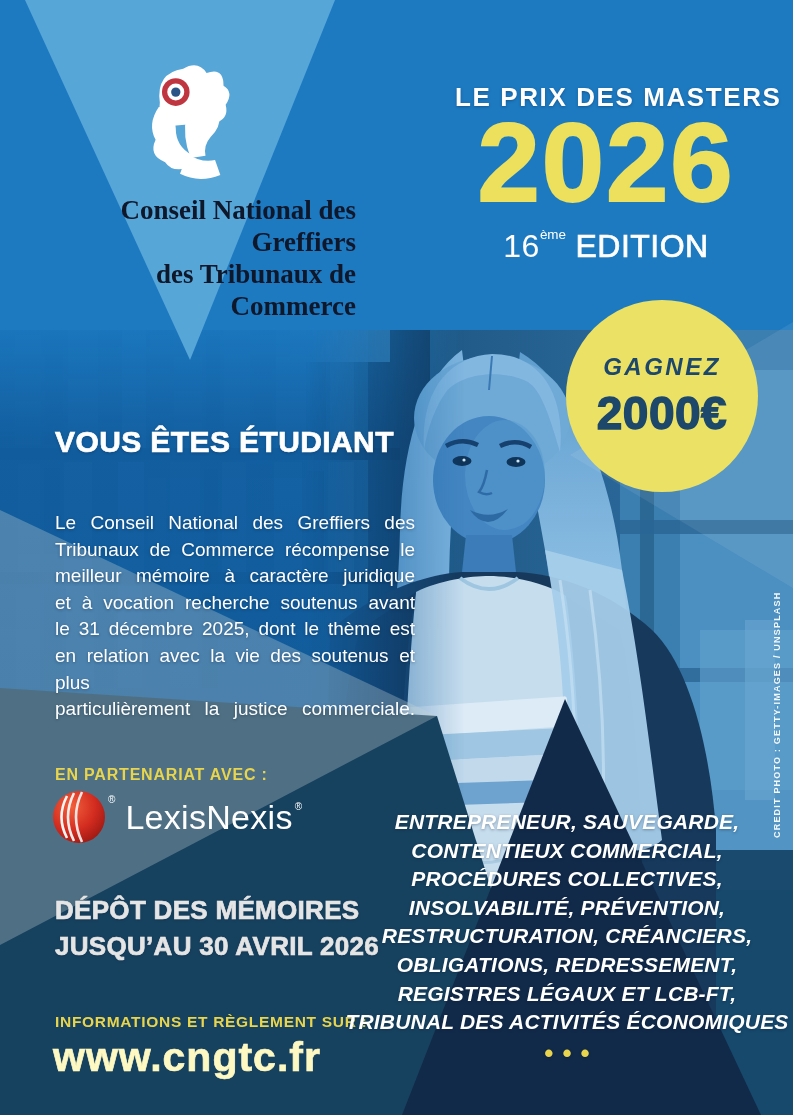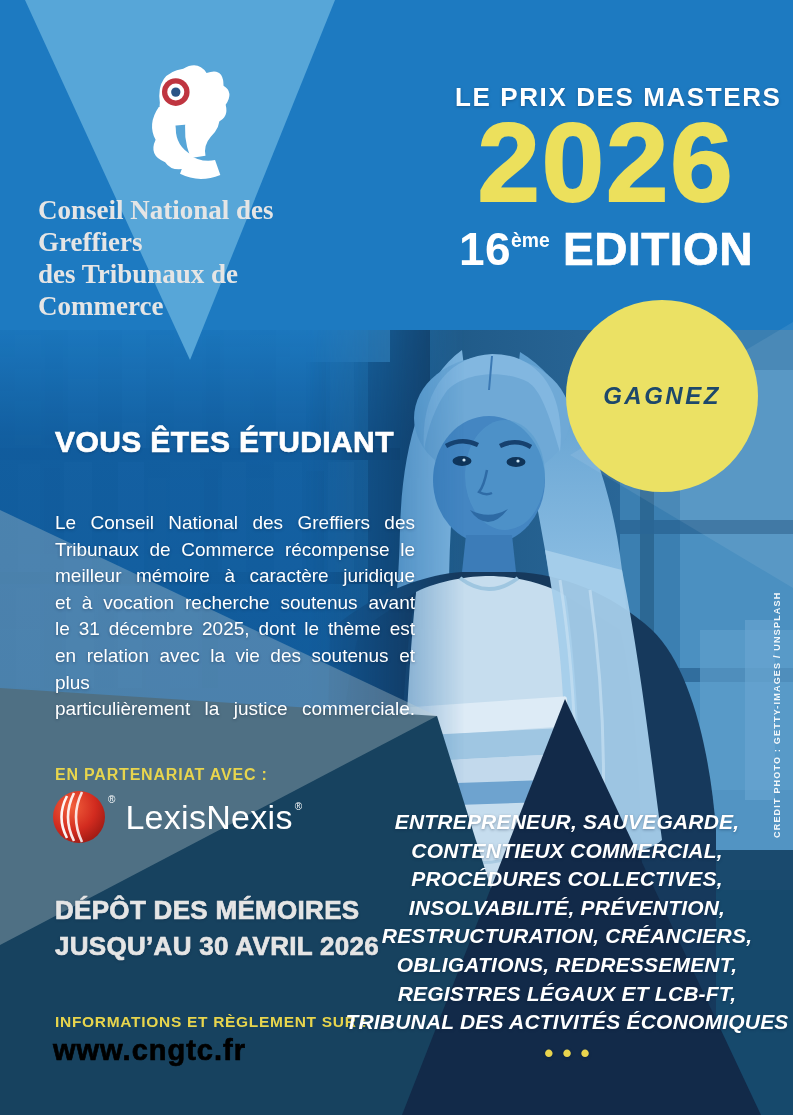--- a/index.html
+++ b/index.html
@@ -21,48 +21,48 @@
   }
   .tri-right-faint{background:rgba(255,255,255,.08);clip-path:polygon(570px 455px,793px 322px,793px 588px);}
   .navy-bl{background:#17425f;clip-path:polygon(0 688px,437px 716px,562px 1115px,0 1115px);}
   .tri-pale{background:rgba(199,212,212,.32);clip-path:polygon(0 510px,437px 716px,0 945px);}
   .tri-center{background:#122a49;clip-path:polygon(565px 699px,402px 1115px,761px 1115px);}
   .tri-light{background:#57a6d8;clip-path:polygon(25px 0,335px 0,190px 360px);width:360px;height:361px;top:0;left:0;}
   
   .xb{-webkit-text-stroke:.7px currentColor;}
   .sh{text-shadow:0 1px 3px rgba(0,25,55,.35);}
   
-  .logo-block{left:38px;top:60px;width:318px;text-align:left;color:#e5e5e5;}
+  .logo-block{left:38px;top:60px;width:318px;text-align:right;color:#0f172a;}
   .logo-block svg{display:block;margin:0 auto 4px auto;}
   .org-name{font-family:"Liberation Serif",serif;font-weight:700;font-size:27px;line-height:32px;}
   
   .masters{right:36px;top:82px;width:302px;text-align:center;color:#fff;}
   .m-kicker{font-size:26px;font-weight:700;letter-spacing:1.6px;white-space:nowrap;}
   .m-year{font-size:112px;line-height:100px;font-weight:700;color:#ece05c;letter-spacing:2px;-webkit-text-stroke:2px #ece05c;}
-  .m-edition{font-size:46px;font-weight:700;letter-spacing:.5px;line-height:56px;}
+  .m-edition{font-size:32px;font-weight:400;letter-spacing:.5px;line-height:44px;}
   .m-edition sup{font-size:.42em;vertical-align:18px;letter-spacing:0;}
   
   .badge{left:566px;top:300px;width:192px;height:192px;border-radius:50%;background:#ebe164;
     display:flex;flex-direction:column;align-items:center;justify-content:center;gap:5px;color:#1d486b;}
   .badge .g1{font-size:24px;font-weight:700;font-style:italic;letter-spacing:2.5px;}
   .badge .g2{font-size:46px;font-weight:700;letter-spacing:.5px;-webkit-text-stroke:1.4px #1d486b;}
   
   .heading{left:55px;top:422px;color:#fff;font-size:30px;font-weight:700;line-height:40px;letter-spacing:.4px;}
   .para{left:55px;top:510px;width:360px;color:#fff;font-size:19px;line-height:26.6px;}
   .para div{text-align:justify;text-align-last:justify;}
   
   .p-label{left:55px;top:766px;color:#e8d54d;font-size:16px;font-weight:700;letter-spacing:.8px;}
   .lexis{left:52px;top:790px;display:flex;align-items:center;color:#fff;}
   .lexis .word{font-size:34px;font-weight:400;letter-spacing:.3px;margin-left:10px;}
   .lexis .reg{font-size:10px;vertical-align:top;position:relative;top:-11px;margin-left:2px;}
   .lexis .reg1{font-size:10px;position:relative;top:-18px;margin-left:2px;}
   
   .depot{left:55px;top:892px;color:#e5e5e5;font-size:26px;font-weight:700;line-height:36px;letter-spacing:.3px;}
   .i-label{left:55px;top:1013px;color:#e8d54d;font-size:15.5px;font-weight:700;letter-spacing:.7px;}
-  .url{left:53px;top:1034px;color:#000000;font-size:29px;font-weight:700;letter-spacing:1px;cursor:pointer;}
+  .url{left:53px;top:1034px;color:#fef9c3;font-size:41px;font-weight:700;letter-spacing:1px;cursor:pointer;}
   
   .keywords{left:340px;top:808px;width:454px;text-align:center;color:#fff;
     font-size:21px;font-weight:700;font-style:italic;line-height:28.6px;letter-spacing:.2px;}
   .dots{text-align:center;color:#e9d44e;font-size:26px;letter-spacing:9px;margin-top:2px;font-style:normal;text-indent:9px;}
   
   .credit{right:11px;top:628px;height:210px;color:rgba(255,255,255,.92);
     font-size:9px;font-weight:700;letter-spacing:1.2px;
     writing-mode:vertical-rl;transform:rotate(180deg);white-space:nowrap;}
 </style>
 </head>
@@ -206,20 +206,21 @@
   </div>
 
   <div class="abs masters">
     <div class="m-kicker sh">LE PRIX DES MASTERS</div>
     <div class="m-year">2026</div>
     <div class="m-edition"><span>16</span><sup>ème</sup> <span class="xb">EDITION</span></div>
   </div>
 
   <div class="abs badge">
     <div class="g1">GAGNEZ</div>
+    <div class="g2">2000€</div>
   </div>
 
   <div class="abs heading xb sh">
     <div>VOUS ÊTES ÉTUDIANT</div>
   </div>
   <div class="abs para sh">
     <div>Le Conseil National des Greffiers des</div>
     <div>Tribunaux de Commerce récompense le</div>
     <div>meilleur mémoire à caractère juridique</div>
     <div>et à vocation recherche soutenus avant</div>

